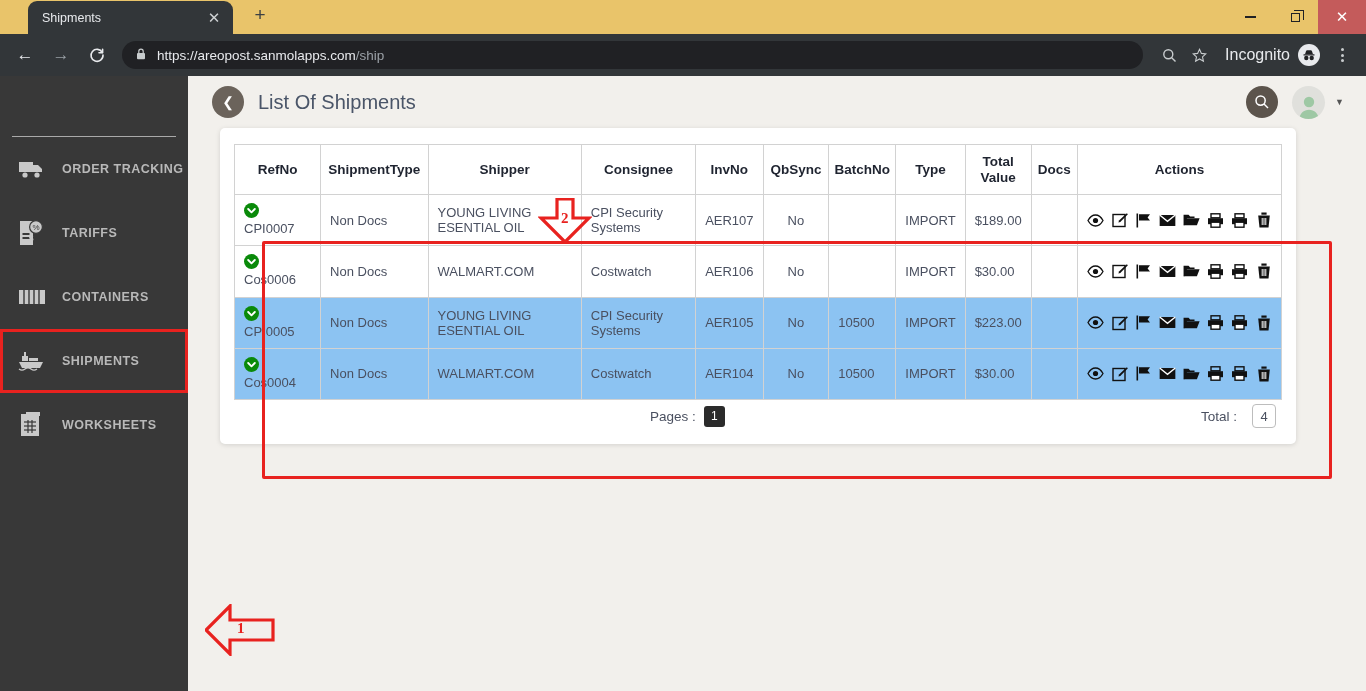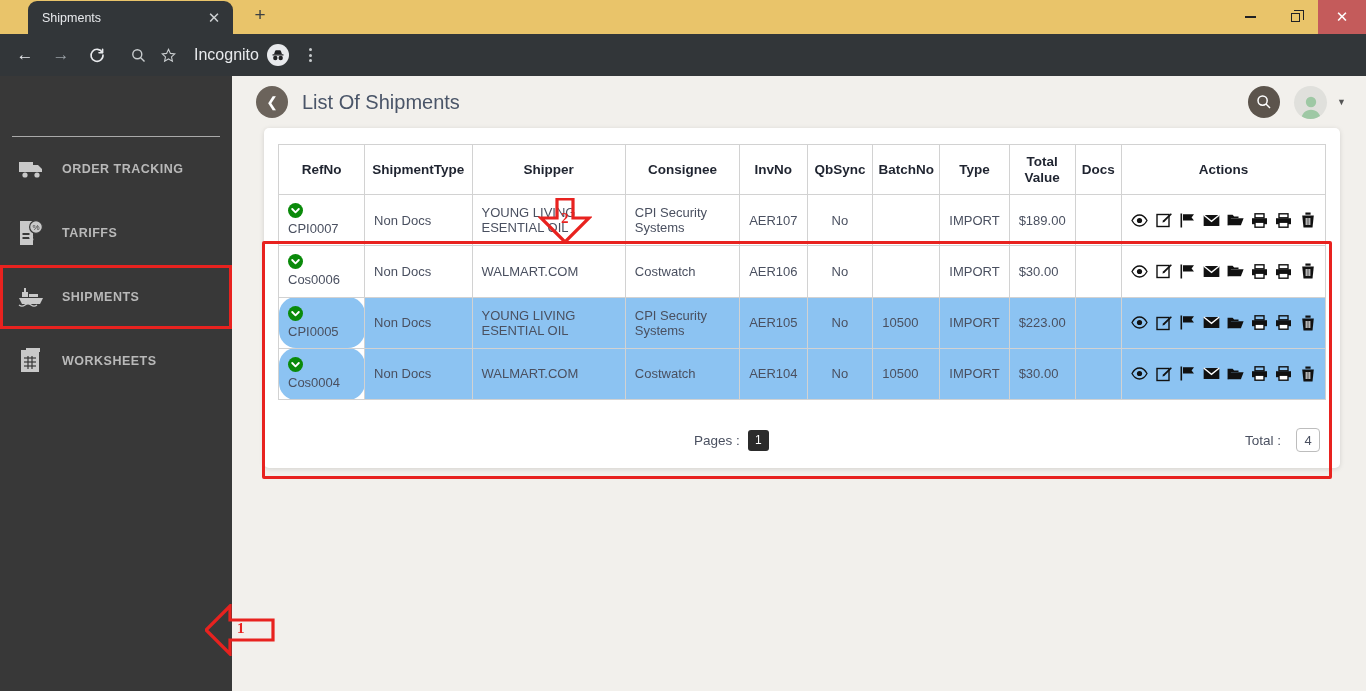--- a/index.html
+++ b/index.html
@@ -73,21 +73,21 @@
     display: flex; align-items: center; justify-content: center; margin-right: 6px;
   }
   .menu-dots { display: flex; flex-direction: column; gap: 2.5px; align-items: center; }
   .menu-dots i { width: 3px; height: 3px; background: #c8ccce; border-radius: 50%; }
 
   
   .app { position: relative; width: 1366px; height: 615px; display: flex; background: #f2f0ec; }
 
   
   .sidebar {
-    width: 232px; background: #383838; flex-shrink: 0;
+    width: 188px; background: #383838; flex-shrink: 0;
     position: relative; overflow: hidden;
   }
   .side-divider { height: 1px; background: #a9a9a9; margin: 34px 12px 0 12px; }
   .side-item {
     height: 64px; display: flex; align-items: center; padding-left: 18px;
     position: relative;
   }
   .side-item .ico { width: 44px; display: flex; align-items: center; color: #c9c9c9; flex-shrink: 0; }
   .side-item .lbl {
     color: #b9b9b9; font-size: 12.5px; font-weight: bold; letter-spacing: .5px;
@@ -132,32 +132,32 @@
     font-size: 13px; color: #4a5060;
   }
   table.grid th {
     font-weight: bold; color: #1f2430; font-size: 13.5px;
     padding: 9px 4px; text-align: center; line-height: 1.15;
   }
   table.grid td { padding: 8px 9px; vertical-align: middle; }
   .c-center { text-align: left; }
   .c-no { color: #e8454e; text-align: center; }
   tr.hl td { background: #8cc3f2; }
-  .refcell { line-height: 1.25; border-radius: 17px; }
+  .refcell { line-height: 1.25; }
   .badge-ok {
     width: 15px; height: 15px; border-radius: 50%; background: #0a8a0a;
     display: flex; align-items: center; justify-content: center;
     margin-bottom: 3px;
   }
   .badge-ok svg { display: block; }
   .actions { display: flex; align-items: center; gap: 7px; justify-content: flex-start; }
   .act { width: 17px; height: 17px; display: flex; align-items: center; justify-content: center; color: #111; }
   .act svg { display: block; }
 
-  .pager { display: flex; align-items: center; padding: 28px 6px 6px 6px; }
+  .pager { display: flex; align-items: center; padding: 4px 6px 6px 6px; }
   .pager-left { display: flex; align-items: center; margin-left: 410px; }
   .pager-label { font-size: 13.5px; color: #4a5060; margin-right: 8px; }
   .page-badge {
     min-width: 21px; height: 21px; background: #2b2b2b; color: #fff;
     border-radius: 3px; font-size: 12px; display: flex; align-items: center;
     justify-content: center; padding: 0 6px;
   }
   .pager-right { margin-left: auto; display: flex; align-items: center; }
   .total-box {
     min-width: 24px; height: 24px; border: 1px solid #bdbdbd; border-radius: 4px;
@@ -202,20 +202,29 @@
 
   <div class="toolbar">
     <div class="navbtn">←</div>
     <div class="navbtn" style="color:#9aa0a6">→</div>
     <div class="navbtn reload">
       <svg width="16" height="16" viewBox="0 0 16 16">
           <path d="M13.3 5.5A6 6 0 1 0 14 8" stroke="#e8eaed" stroke-width="1.6" fill="none" stroke-linecap="round"></path>
           <path d="M13.6 2.2v3.6h-3.6" stroke="#e8eaed" stroke-width="1.6" fill="none" stroke-linecap="round" stroke-linejoin="round"></path>
         </svg>
     </div>
+    <div class="omnibox">
+      <span class="lock">
+        <svg width="10" height="12" viewBox="0 0 10 12">
+            <rect x="1" y="5" width="8" height="6.2" rx="1" fill="#c8ccce"></rect>
+            <path d="M2.8 5V3.3a2.2 2.2 0 0 1 4.4 0V5" stroke="#c8ccce" stroke-width="1.2" fill="none"></path>
+          </svg>
+      </span>
+      <span class="url"><span>https://areopost.sanmolapps.com</span><span class="dim">/ship</span></span>
+    </div>
     <div class="tb-right">
       <div class="tb-icon">
         <svg width="15" height="15" viewBox="0 0 15 15">
             <circle cx="6.3" cy="6.3" r="4.5" stroke="#c8ccce" stroke-width="1.4" fill="none"></circle>
             <line x1="9.7" y1="9.7" x2="13.5" y2="13.5" stroke="#c8ccce" stroke-width="1.4"></line>
           </svg>
       </div>
       <div class="tb-icon">
         <svg width="15" height="15" viewBox="0 0 15 15">
             <polygon points="7.5,1.3 9.4,5.4 13.8,5.9 10.5,8.9 11.4,13.2 7.5,11 3.6,13.2 4.5,8.9 1.2,5.9 5.6,5.4" stroke="#c8ccce" stroke-width="1.1" fill="none"></polygon>
@@ -269,20 +278,34 @@
               <circle cx="18" cy="8" r="6.4" fill="#c9c9c9" stroke="#383838" stroke-width="1.2"></circle>
               <text x="18" y="11" font-size="8" fill="#383838" text-anchor="middle" font-family="Liberation Sans, sans-serif">%</text>
               <text x="13" y="22" font-size="9" fill="#c9c9c9" text-anchor="middle" font-family="Liberation Sans, sans-serif">$</text>
             </svg>
         </span>
         <span class="lbl">TARIFFS</span>
       </div>
 
 
 
+      <div class="side-item">
+        <span class="ico">
+          <svg width="30" height="20" viewBox="0 0 30 20">
+              <rect x="1" y="3" width="26" height="14" fill="#c9c9c9"></rect>
+              <g stroke="#383838" stroke-width="1.4">
+                <line x1="6" y1="3" x2="6" y2="17"></line>
+                <line x1="11" y1="3" x2="11" y2="17"></line>
+                <line x1="16" y1="3" x2="16" y2="17"></line>
+                <line x1="21" y1="3" x2="21" y2="17"></line>
+              </g>
+            </svg>
+        </span>
+        <span class="lbl">CONTAINERS</span>
+      </div>
 
       <div class="side-item active">
         <span class="ico">
           <svg width="30" height="22" viewBox="0 0 30 22">
               <rect x="4" y="6" width="6" height="5" fill="#c9c9c9"></rect>
               <rect x="11" y="8" width="9" height="3" fill="#c9c9c9"></rect>
               <rect x="6" y="2" width="2" height="4" fill="#c9c9c9"></rect>
               <path d="M1 12h24l-3 6H4z" fill="#c9c9c9"></path>
               <path d="M1 19c2 1.5 4 1.5 6 0s4-1.5 6 0 4 1.5 6 0" stroke="#c9c9c9" stroke-width="1.3" fill="none"></path>
             </svg>

